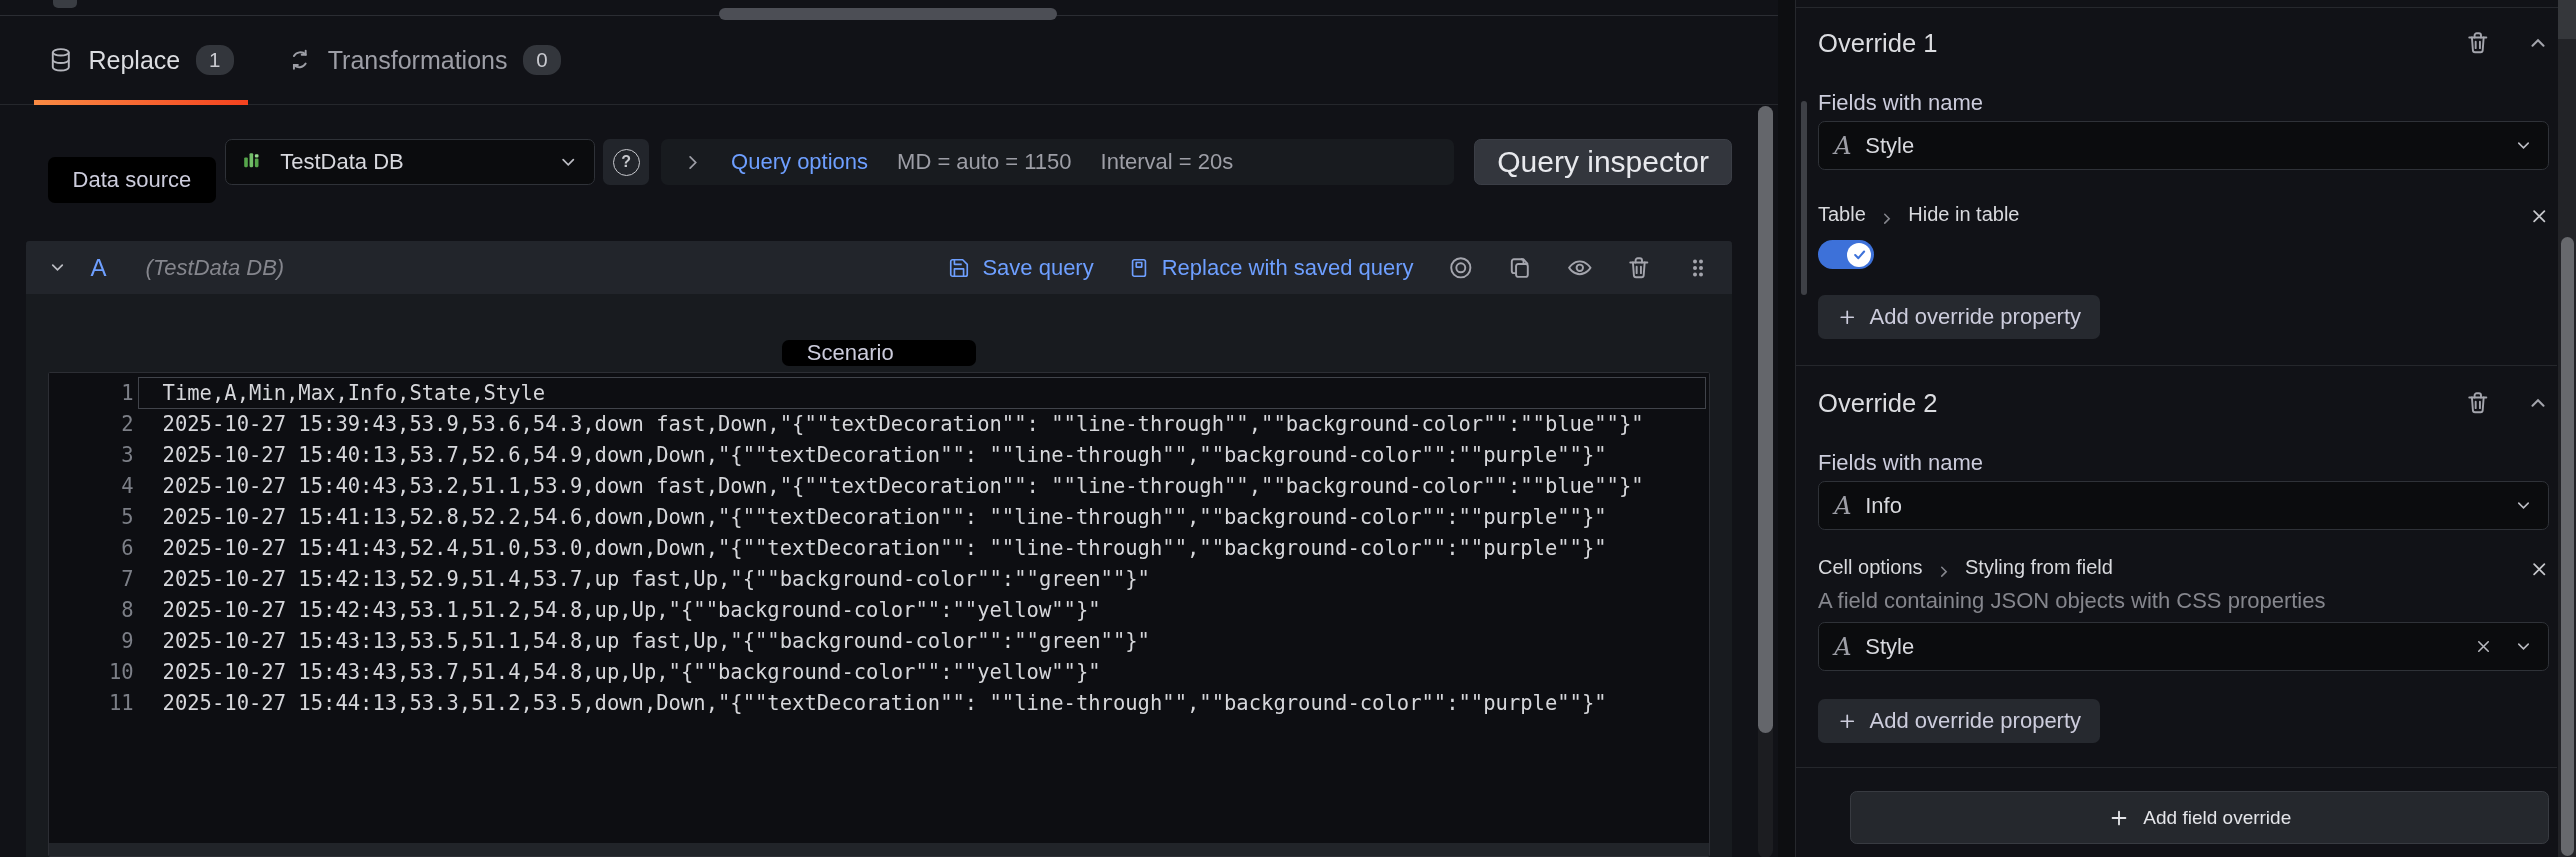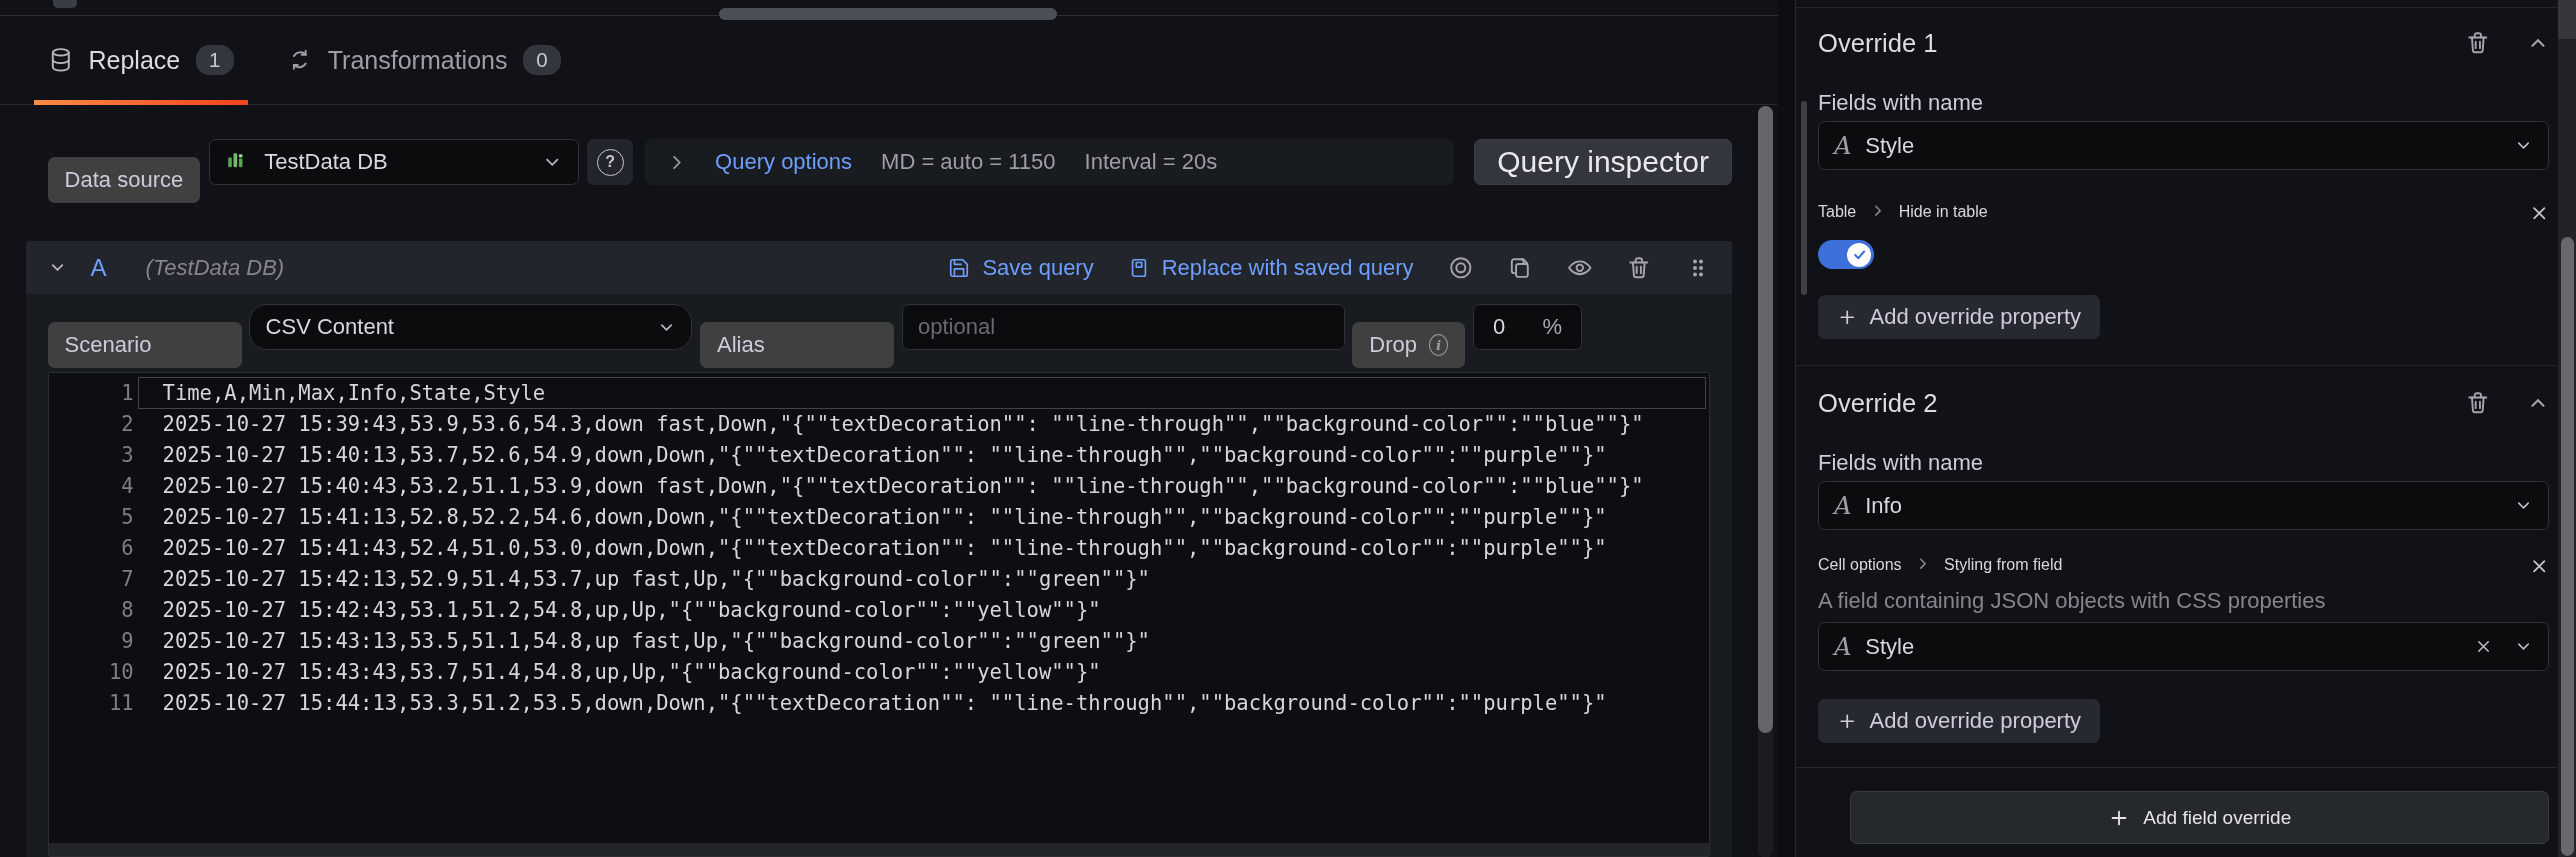--- a/index.html
+++ b/index.html
@@ -20,21 +20,21 @@
   .tab.active::after { content:""; position:absolute; left:0; right:0; bottom:-0.9px; height:5.1px;
       background:linear-gradient(90deg, var(--tab-underline-start,#fa8b44), var(--tab-underline-end,#f4421f)); }
   .tab-badge { background:#33363c; color:#c9cad0; font-size:20.5px; padding:5.1px 13.6px; border-radius:13.6px; line-height:1; }
   .icon { display:inline-flex; align-items:center; justify-content:center; flex:none; }
   svg { display:block; }
 
   .pane-content { padding:34px 46px 0 25.6px; }
 
   
   .ds-row { display:flex; align-items:center; height:46px; margin-left:22px; gap:8.5px; }
-  .field-label { background:#404040; border-radius:6.8px; height:46px; display:flex; align-items:center; padding:0 17px; gap:12px; color:#ccccdc; font-size:22px; font-weight:500; white-space:nowrap;margin-top:36px; }
+  .field-label { background:#000000; border-radius:6.8px; height:46px; display:flex; align-items:center; padding:0 25px; gap:12px; color:#ccccdc; font-size:22px; font-weight:500; white-space:nowrap;margin-top:36px; }
   .select { background:#0b0c0e; border:0.9px solid #2f3238; border-radius:6.8px; height:46px; display:flex; align-items:center; padding:0 15.3px; gap:13.6px; cursor:pointer; }
   .select .value { font-size:22px; color:#d8d9de; white-space:nowrap; }
   .select .chev { margin-left:auto; color:#bcbdc4; }
   .ds-select { width:370px; }
   .help-btn { width:46px; height:46px; background:#22252b; border-radius:6.8px; display:grid; place-items:center; cursor:pointer; color:#c7c8cd; }
   .circle-glyph { width:27px; height:27px; border:1.7px solid #c7c8cd; border-radius:50%; display:grid; place-items:center; font-size:16px; font-weight:700; color:#c7c8cd; }
   .query-options { flex:1; background:#181b1f; border-radius:6.8px; height:46px; display:flex; align-items:center; padding:0 22px; gap:29px; margin-left:3.4px; margin-right:12px; cursor:pointer; }
   .qo-label { color:var(--accent-blue,#6e9fff); font-size:22px; font-weight:500; }
   .qo-stat { color:#9d9ea6; font-size:22px; }
   .query-inspector-btn { height:46px; padding:0 22px; background:#33363d; border:0.9px solid #3b3e46; border-radius:6.8px; display:flex; align-items:center; color:#e8e9ed; font-size:30px; font-weight:500; cursor:pointer; white-space:nowrap; }
@@ -43,21 +43,21 @@
   .query-card { margin-top:56px; background:#181b1f; border-radius:3.4px 3.4px 0 0; height:616px; overflow:hidden; }
   .card-header { height:53px; background:#22252b; display:flex; align-items:center; padding:0 22px; }
   .card-header .chev-ic { color:#bcbdc3; }
   .ref-id { margin-left:24px; color:var(--accent-blue,#6e9fff); font-size:24px; font-weight:500; }
   .ds-hint { margin-left:39px; color:#85868d; font-size:22px; font-style:italic; }
   .header-right { margin-left:auto; display:flex; align-items:center; gap:34px; }
   .hlink { display:flex; align-items:center; gap:12px; color:var(--accent-blue,#6e9fff); font-size:22px; font-weight:500; cursor:pointer; }
   .hicon { color:#a4a5ad; cursor:pointer; display:inline-flex; }
   .card-body { padding:10.2px 22px 0; }
 
-  .scenario-row { display:flex; align-items:center; height:46px; gap:7.7px; }
+  .scenario-row { display:flex; align-items:center; height:46px; gap:7.7px;flex-direction:column; }
   .w-label { width:194px; }
   .csv-select { width:443px;border-radius:18px; }
   .text-input { background:#0b0c0e; border:0.9px solid #2f3238; border-radius:6.8px; height:46px; color:#d8d9de; font-size:22px; padding:0 15.3px; font-family:inherit; outline:none; }
   .alias-input { width:443px; }
   .alias-input::placeholder { color:#696b73; }
   .drop-label { width:113px; }
   .info-glyph { width:22px; height:22px; border:1.7px solid #9d9ea6; border-radius:50%; display:grid; place-items:center; font-size:13.6px; font-style:italic; font-weight:700; color:#9d9ea6; font-family:"DejaVu Serif",serif; }
   .pct-box { width:109px; background:#0b0c0e; border:0.9px solid #2f3238; border-radius:6.8px; height:46px; display:flex; align-items:center; justify-content:space-between; padding:0 19px; }
   .pct-box input { background:transparent; border:none; outline:none; width:34px; color:#d8d9de; font-size:22px; font-family:inherit; }
   .pct-unit { color:#a8a9b0; font-size:22px; }
@@ -79,21 +79,21 @@
   
   .right-pane { position:absolute; left:1795px; top:0; width:781px; height:858px; background:#111217; border-left:0.9px solid #26282d; }
   .rp-topline { position:absolute; left:0; right:0; top:6.8px; border-top:0.9px solid #26282d; }
   .rp-row { position:absolute; left:22px; right:27px; }
   .ov-header { display:flex; align-items:center; height:38px; }
   .ov-title { font-size:25.6px; font-weight:500; color:#dcdde1; }
   .ov-actions { margin-left:auto; display:flex; align-items:center; gap:36px; }
   .rp-label { font-size:22px; color:#ccccdc; }
   .rp-select { height:49px; border-radius:6.8px; }
   .field-type { font-family:"DejaVu Serif",serif; font-style:italic; font-size:24px; color:#9d9ea6; }
-  .prop-row { display:flex; align-items:flex-start; gap:13.6px; font-size:16px; color:#d8d9dd; font-weight:500; }
+  .prop-row { display:flex; align-items:flex-end; gap:13.6px; font-size:20px; color:#d8d9dd; font-weight:500; }
   .prop-sep { color:#85868d; display:inline-flex; }
   .prop-close { margin-left:auto; color:#c7c8cd; cursor:pointer; display:inline-flex; }
   .toggle { position:relative; width:56px; height:29px; border-radius:14.5px; background:var(--toggle-blue,#3d71d9); cursor:pointer; }
   .toggle .knob { position:absolute; right:2.6px; top:2.6px; width:24px; height:24px; border-radius:50%; background:#fff; display:grid; place-items:center; color:var(--toggle-blue,#3d71d9); }
   .add-prop-btn { display:inline-flex; align-items:center; gap:12px; height:44px; padding:0 19px; background:#26292f; border-radius:6.8px; color:#ccccdc; font-size:22px; font-weight:500; cursor:pointer; }
   .rp-divider { position:absolute; left:0; right:19px; border-top:0.9px solid #25272c; }
   .ov-desc { font-size:22px; color:#85868d; }
   .select-suffix { margin-left:auto; display:flex; align-items:center; gap:20.5px; color:#b9bac0; }
   .add-field-btn { display:flex; align-items:center; justify-content:center; gap:13.6px; height:53px; background:#25282d; border:0.9px solid #383b41; border-radius:6.8px; color:#e4e5e9; font-size:19px; font-weight:500; cursor:pointer;margin-left:32px; }
 

